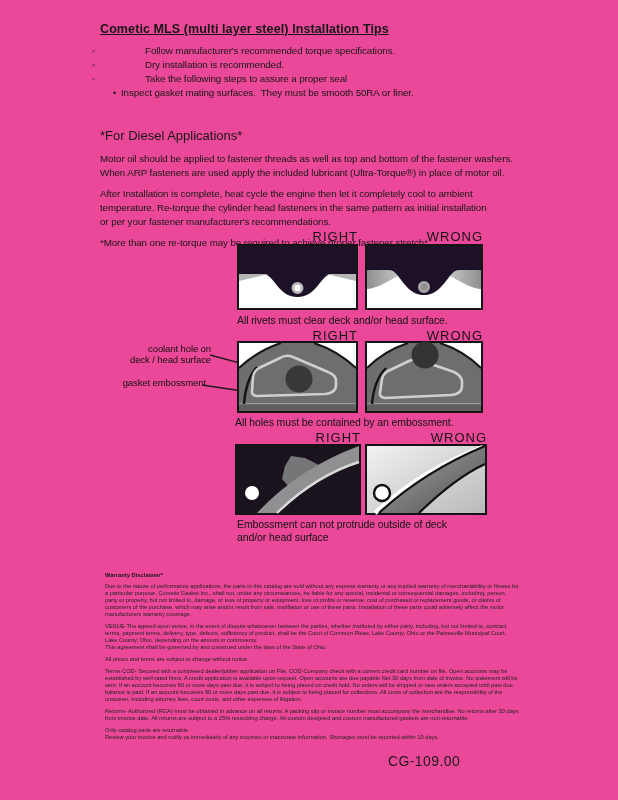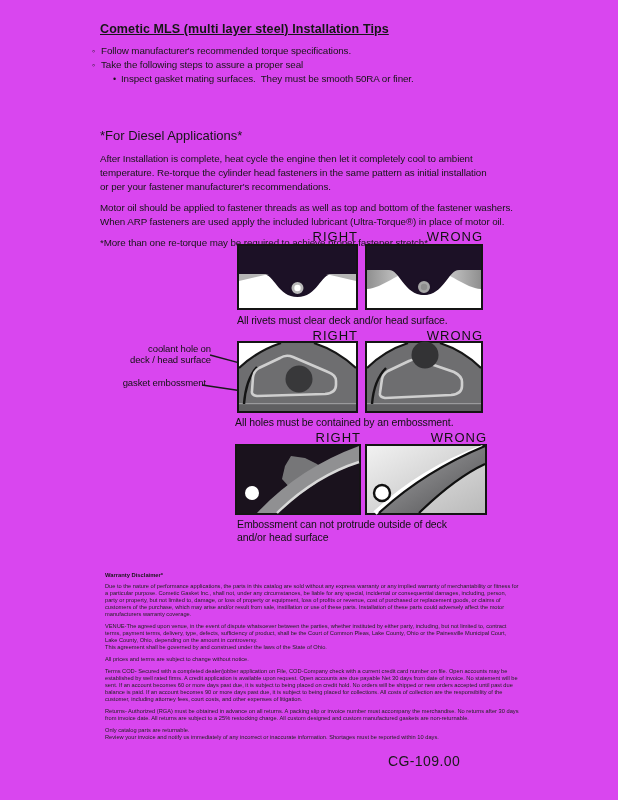--- a/index.html
+++ b/index.html
@@ -1,26 +1,26 @@
 <!DOCTYPE html>
 <html><head>
 <meta charset="utf-8">
 <style>
   html,body{margin:0;padding:0;background:#ffffff;}
   .page{
-    position:relative;width:618px;height:800px;background:#d946ef;overflow:hidden;
+    position:relative;width:618px;height:800px;background:#ec4899;overflow:hidden;
     font-family:"Liberation Sans",sans-serif;color:#161616;
   }
   .abs{position:absolute;}
   .doc-title{
     left:100px;top:22px;font-size:12.5px;font-weight:bold;
     text-decoration:underline;letter-spacing:.1px;white-space:pre;
   }
   .bullets{left:92px;top:44px;}
-  .b-item{display:flex;line-height:14px;font-size:9.8px;white-space:pre;letter-spacing:-.1px;}
+  .b-item{display:flex;line-height:14px;font-size:9.8px;white-space:pre;letter-spacing:-.1px;gap:44px;}
   .b-item .mk{width:9px;flex:none;font-size:9px;}
   .b-item .mk::before{content:"\25E6";}
   .sb-item{display:flex;line-height:14px;font-size:9.8px;white-space:pre;margin-left:21px;letter-spacing:-.1px;}
   .sb-item .mk{width:8px;flex:none;font-size:9px;}
   .sb-item .mk::before{content:"\2022";}
   .diesel{left:100px;top:118px;}
   .diesel h2{margin:10px 0 9px 0;font-size:13px;font-weight:normal;}
   .diesel p{margin:0 0 7px 0;font-size:9.8px;line-height:14px;white-space:pre;letter-spacing:-.1px;}
   .fig-header{font-size:13px;letter-spacing:1px;text-align:right;color:#111;}
   .panel{position:absolute;}
@@ -34,31 +34,32 @@
 </style>
 </head>
 <body>
 
 <div class="page">
 
   <div class="abs doc-title">Cometic MLS (multi layer steel) Installation Tips</div>
 
   <div class="abs bullets">
     <div class="b-item"><span class="mk"></span><span>Follow manufacturer's recommended torque specifications.</span></div>
+    <div class="b-item"><span class="mk"></span><span>Dry installation is recommended.</span></div>
     <div class="b-item"><span class="mk"></span><span>Take the following steps to assure a proper seal</span></div>
     <div class="sb-item"><span class="mk"></span><span>Inspect gasket mating surfaces.  They must be smooth 50RA or finer.</span></div>
   </div>
 
   <div class="abs diesel">
     <h2>*For Diesel Applications*</h2>
+    <p>Motor oil should be applied to fastener threads as well as top and bottom of the fastener washers.
+When ARP fasteners are used apply the included lubricant (Ultra-Torque®) in place of motor oil.</p>
     <p>After Installation is complete, heat cycle the engine then let it completely cool to ambient
 temperature. Re-torque the cylinder head fasteners in the same pattern as initial installation
 or per your fastener manufacturer's recommendations.</p>
-    <p>Motor oil should be applied to fastener threads as well as top and bottom of the fastener washers.
-When ARP fasteners are used apply the included lubricant (Ultra-Torque®) in place of motor oil.</p>
     <p>*More than one re-torque may be required to achieve proper fastener stretch*</p>
   </div>
 
   <div class="abs fig-header" style="left:237px;top:229px;width:121px;">RIGHT</div>
   <div class="abs fig-header" style="left:365px;top:229px;width:118px;">WRONG</div>
 
   <div class="panel" style="left:237px;top:244px;width:121px;height:66px;">
     <svg viewBox="0 0 121 66">
       <rect x="1" y="1" width="119" height="64" fill="#ffffff" stroke="#141414" stroke-width="2"></rect>
       <path d="M2,2 H119 V30 H95 C84,30 80,53 60.5,53 C41,53 37,30 26,30 H2 Z" fill="#1c1126"></path>

